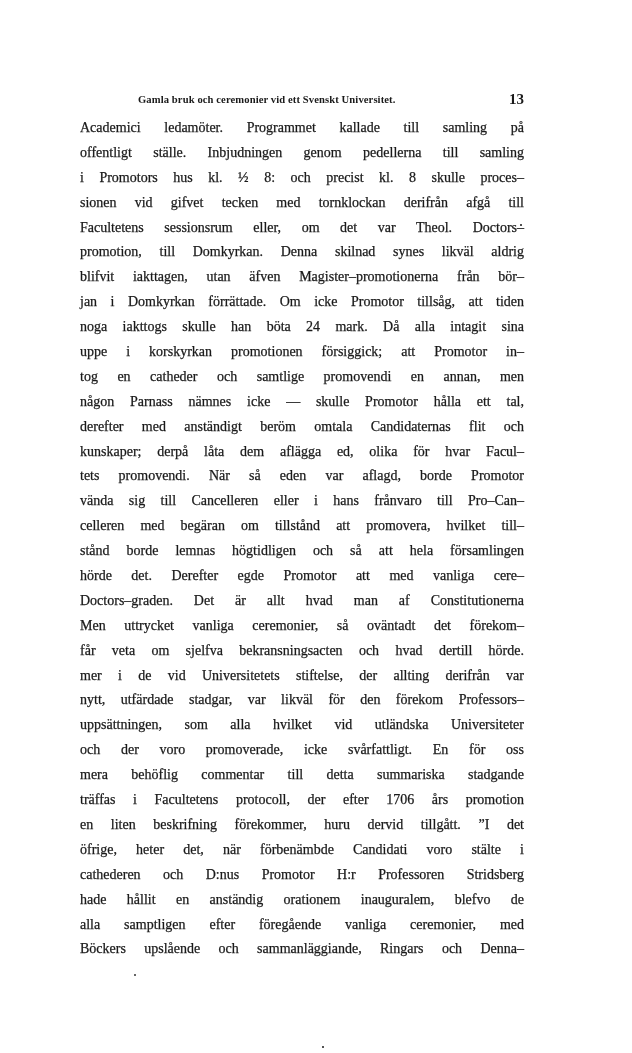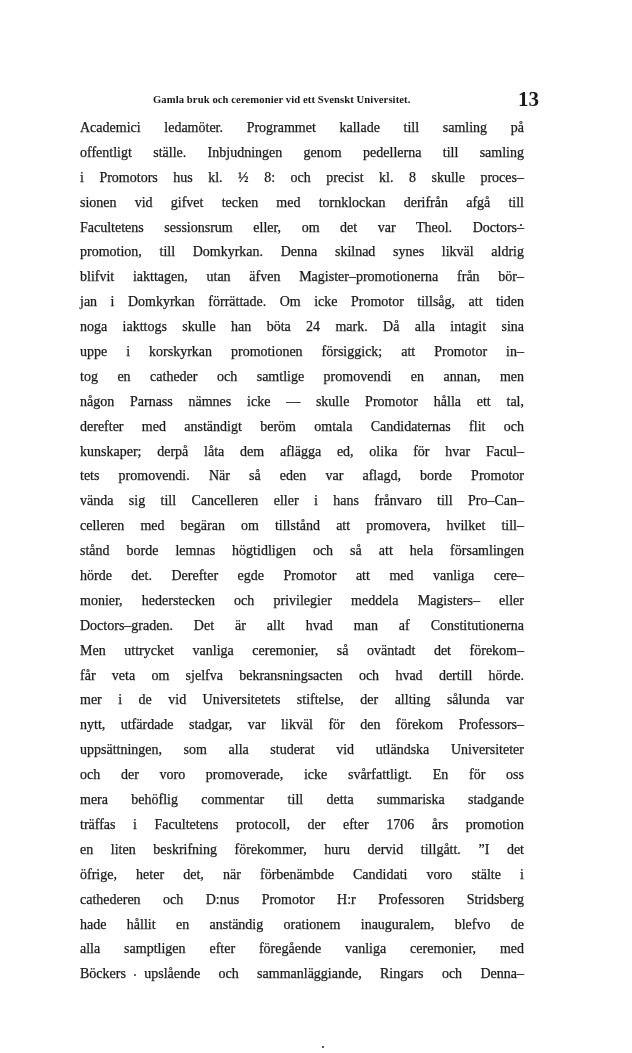--- a/index.html
+++ b/index.html
@@ -4,30 +4,30 @@
 <style>
   html, body { margin: 0; padding: 0; }
   body {
     width: 632px; height: 1053px; background: #ffffff;
     position: relative; overflow: hidden;
     font-family: "Liberation Serif", "DejaVu Serif", serif;
     color: #1a1a1a;
   }
   .page { position: absolute; left: 0; top: 0; width: 632px; height: 1053px; }
   .running-head {
-    position: absolute; left: 95px; width: 444px; top: 91px; height: 18px; text-align: right;
+    position: absolute; left: 80px; width: 444px; top: 91px; height: 18px; text-align: right;
   }
   .running-title {
     position: absolute; left: 58px; top: 0;
     font-size: 10.6px; font-weight: bold; letter-spacing: 0.1px;
     white-space: nowrap; line-height: 18px;
   }
   .page-number {
     position: absolute; right: 0; top: -1px;
-    font-size: 21px; font-weight: bold; line-height: 18px;
+    font-size: 15px; font-weight: bold; line-height: 18px;
   }
   .body-text {
     position: absolute; left: 80px; top: 116px; width: 444px;
   }
   .line {
     display: block; height: 24.9px; line-height: 24.9px;
     font-size: 14px; white-space: nowrap;
     text-align: justify; text-align-last: justify;
     -webkit-text-stroke: 0.25px #1a1a1a;
   }
@@ -55,27 +55,26 @@
       <span class="line">uppe i korskyrkan promotionen försiggick; att Promotor in–</span>
       <span class="line">tog en catheder och samtlige promovendi en annan, men</span>
       <span class="line">någon Parnass nämnes icke — skulle Promotor hålla ett tal,</span>
       <span class="line">derefter med anständigt beröm omtala Candidaternas flit och</span>
       <span class="line">kunskaper; derpå låta dem aflägga ed, olika för hvar Facul–</span>
       <span class="line">tets promovendi.  När så eden var aflagd, borde Promotor</span>
       <span class="line">vända sig till Cancelleren eller i hans frånvaro till Pro–Can–</span>
       <span class="line">celleren med begäran om tillstånd att promovera, hvilket till–</span>
       <span class="line">stånd borde lemnas högtidligen och så att hela församlingen</span>
       <span class="line">hörde det.  Derefter egde Promotor att med vanliga cere–</span>
-      <span class="line">monier, hederstecken och privilegier meddela Magisters– eller</span>
       <span class="line">Doctors–graden.  Det är allt hvad man af Constitutionerna</span>
       <span class="line">Men uttrycket vanliga ceremonier, så oväntadt det förekom–</span>
       <span class="line">får veta om sjelfva bekransningsacten och hvad dertill hörde.</span>
-      <span class="line">mer i de vid Universitetets stiftelse, der allting sålunda var</span>
+      <span class="line">mer i de vid Universitetets stiftelse, der allting derifrån var</span>
       <span class="line">nytt, utfärdade stadgar, var likväl för den förekom Professors–</span>
-      <span class="line">uppsättningen, som alla studerat vid utländska Universiteter</span>
+      <span class="line">uppsättningen, som alla hvilket vid utländska Universiteter</span>
       <span class="line">och der voro promoverade, icke svårfattligt.  En för oss</span>
       <span class="line">mera behöflig commentar till detta summariska stadgande</span>
       <span class="line">träffas i Facultetens protocoll, der efter 1706 års promotion</span>
       <span class="line">en liten beskrifning förekommer, huru dervid tillgått. ”I det</span>
       <span class="line">öfrige, heter det, när förbenämbde Candidati voro stälte i</span>
       <span class="line">cathederen och D:nus Promotor H:r Professoren Stridsberg</span>
       <span class="line">hade hållit en anständig orationem inauguralem, blefvo de</span>
       <span class="line">alla samptligen efter föregående vanliga ceremonier, med</span>
       <span class="line">Böckers upslående och sammanläggiande, Ringars och Denna–</span>
     </div>

